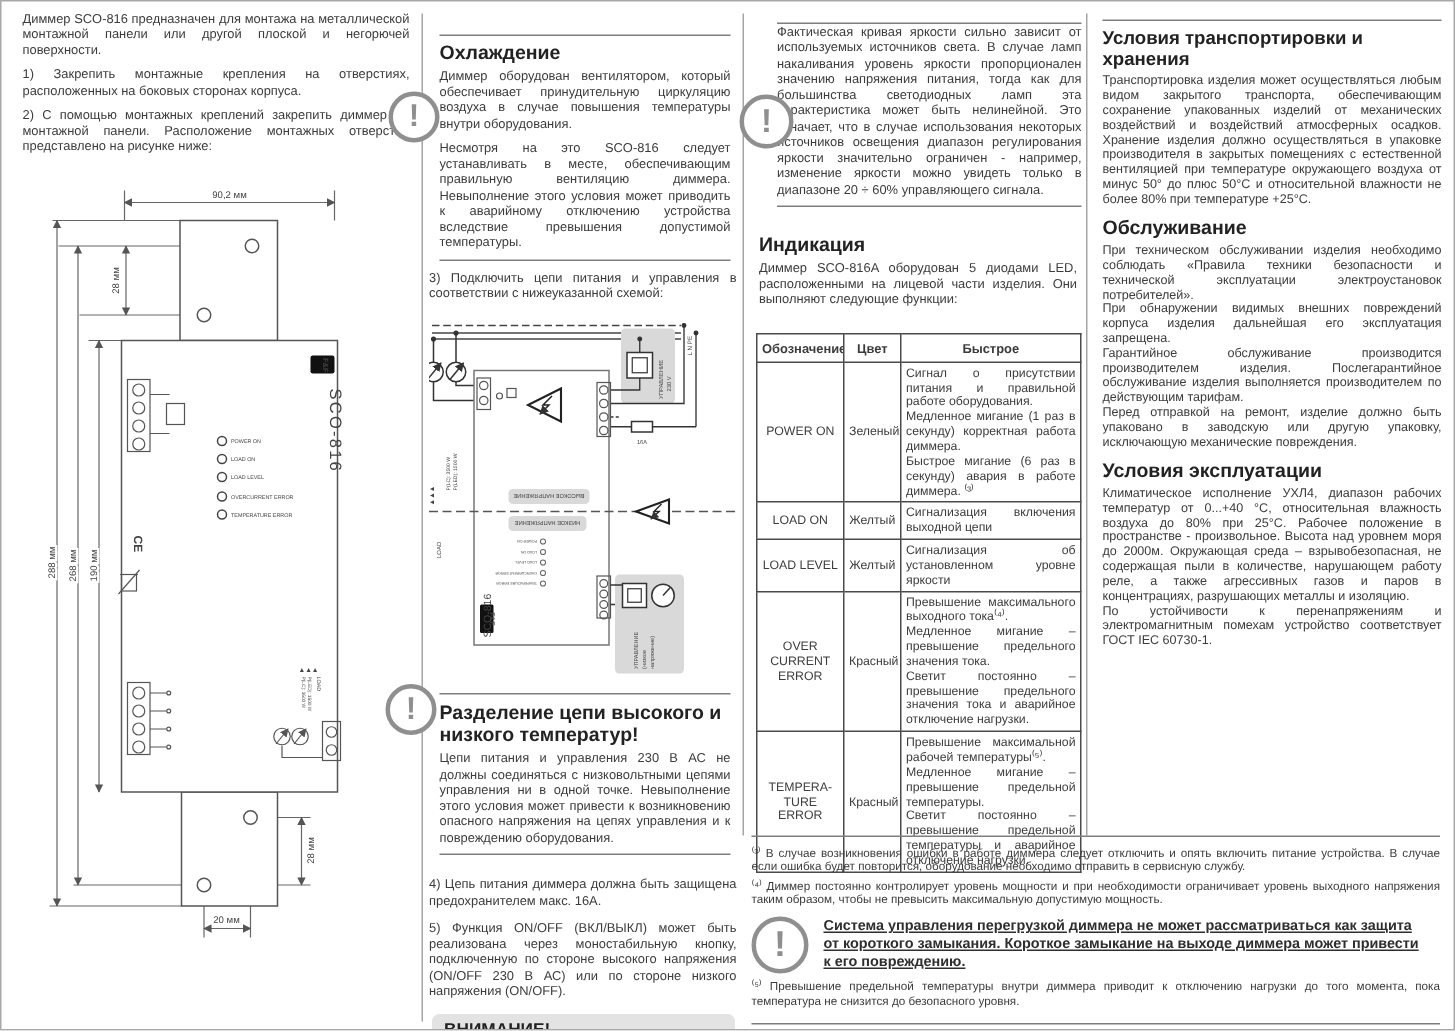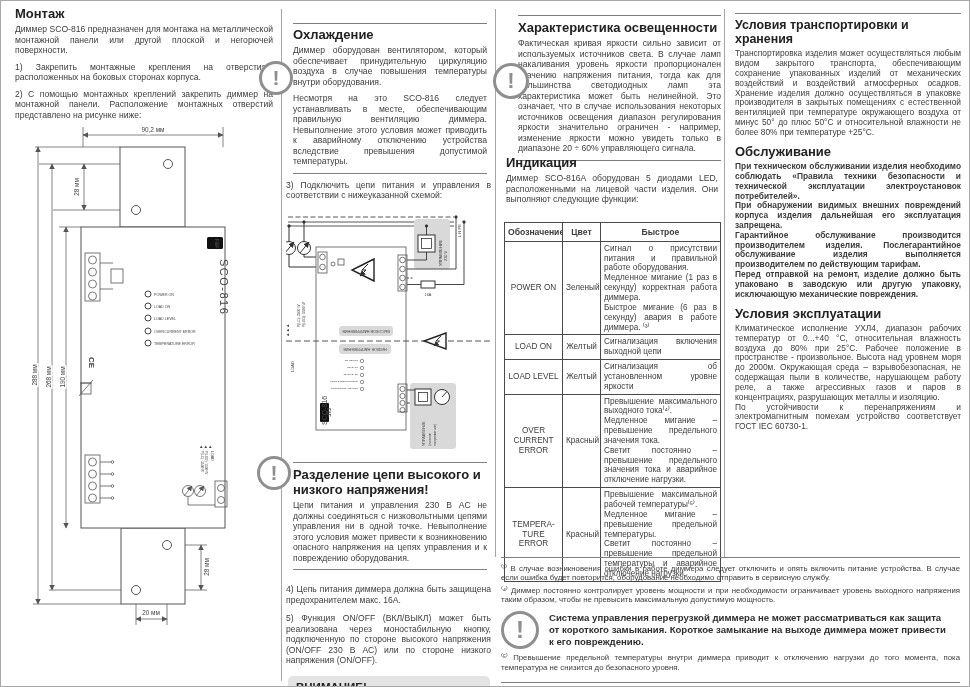--- a/index.html
+++ b/index.html
@@ -21,39 +21,38 @@
   .ind-table th,.ind-table td{border:1px solid #4a4a4a;padding:2px 3px;font-size:8.2px;line-height:1.2;
         vertical-align:middle;overflow:hidden;}
   .ind-table th{font-size:8.6px;font-weight:bold;text-align:center;height:14px;}
   .ind-table td.c{text-align:center;}
   .ind-table td.f{text-align:justify;vertical-align:top;}
   .fn{font-size:7.8px;line-height:1.2;text-align:justify;margin:3px 0 0 0;}
   .fn-warn{display:flex;align-items:center;gap:10px;margin:7px 0 4px 0;}
   .fn-warn .circ{flex:0 0 38px;width:38px;height:38px;border:3px solid #8f8f8f;border-radius:50%;
         box-sizing:border-box;color:#8f8f8f;display:flex;align-items:center;justify-content:center;
         font-weight:bold;font-size:24px;background:#fff;}
-  .fn-warn .txt{font-size:9.6px;font-weight:bold;line-height:1.25;color:#2e2e2e;}
+  .fn-warn .txt{font-size:9.6px;font-weight:bold;line-height:1.25;color:#2e2e2e;text-decoration:underline;}
   svg text{font-family:"Liberation Sans",sans-serif;fill:#444;}
   svg .knock{paint-order:stroke;stroke:#fff;stroke-width:3px;}
 </style>
 </head>
 <body>
 
 <div class="page">
 
   <div class="vdiv" style="left:280px;top:8px;height:672px;"></div>
   <div class="vdiv" style="left:494px;top:8px;height:548px;"></div>
   <div class="vdiv" style="left:723px;top:8px;height:548px;"></div>
 
   <div class="warn-circle" style="left:258px;top:60px;width:34px;height:34px;font-size:21px;">!</div>
   <div class="warn-circle" style="left:256px;top:455px;width:34px;height:34px;font-size:21px;">!</div>
   <div class="warn-circle" style="left:492px;top:62px;width:36px;height:36px;font-size:22px;">!</div>
 
   <div class="col" style="left:14px;top:6px;width:258px;">
-    <div class="h1">Монтаж</div>
     <p class="body-p">Диммер SCO-816 предназначен для монтажа на металлической монтажной панели или другой плоской и негорючей поверхности.</p>
     <p class="body-p">1) Закрепить монтажные крепления на отверстиях, расположенных на боковых сторонах корпуса.</p>
     <p class="body-p">2) С помощью монтажных креплений закрепить диммер на монтажной панели. Расположение монтажных отверстий представлено на рисунке ниже:</p>
   </div>
 
   <svg style="position:absolute;left:10px;top:118px;" width="262" height="520" viewBox="0 0 262 520">
     <defs>
       <marker id="ar" viewBox="0 0 10 10" refX="9" refY="5" markerWidth="7" markerHeight="7" orient="auto-start-reverse">
         <path d="M0,0 L10,5 L0,10 z" fill="#555"></path>
       </marker>
@@ -300,35 +299,34 @@
       </g>
 
       <text transform="translate(14,120) rotate(-90)" font-size="3.4" fill="#555">P(LC): 3500 W</text>
       <text transform="translate(18.5,120) rotate(-90)" font-size="3.4" fill="#555">P(LED): 1500 W</text>
       <text transform="translate(8,165) rotate(-90)" font-size="4" fill="#555">LOAD</text>
       <text transform="translate(3,130) rotate(-90)" font-size="4.5" fill="#111">▲▲▲</text>
     </svg>
 
     <hr class="rule" style="margin:3px 4px 0 7px;">
     <div style="margin-left:7px;margin-top:5px;">
-      <div class="h1" style="width:196px;line-height:1.15;">Разделение цепи высокого и низкого напряжения!</div>
+      <div class="h1" style="width:196px;line-height:1.15;">Разделение цепи высокого и низкого температур!</div>
       <p class="body-p" style="width:194px;">Цепи питания и управления 230 В АС не должны соединяться с низковольтными цепями управления ни в одной точке. Невыполнение этого условия может привести к возникновению опасного напряжения на цепях управления и к повреждению оборудования.</p>
     </div>
     <hr class="rule" style="margin:4px 4px 0 7px;">
     <p class="body-p" style="margin-top:14px;width:205px;">4) Цепь питания диммера должна быть защищена предохранителем макс. 16А.</p>
     <p class="body-p" style="margin-top:8px;width:205px;">5) Функция ON/OFF (ВКЛ/ВЫКЛ) может быть реализована через моностабильную кнопку, подключенную по стороне высокого напряжения (ON/OFF 230 В АС) или по стороне низкого напряжения (ON/OFF).</p>
     <div class="attention-box" style="margin-top:10px;width:186px;">
       <div class="t">ВНИМАНИЕ!</div>
 
     </div>
   </div>
 
   <div class="col" style="left:517px;top:10px;width:203px;">
     <hr class="rule" style="margin-top:4px;">
-    <div class="h1" style="margin-top:5px;">Характеристика освещенности</div>
     <p class="body-p">Фактическая кривая яркости сильно зависит от используемых источников света. В случае ламп накаливания уровень яркости пропорционален значению напряжения питания, тогда как для большинства светодиодных ламп эта характеристика может быть нелинейной. Это означает, что в случае использования некоторых источников освещения диапазон регулирования яркости значительно ограничен - например, изменение яркости можно увидеть только в диапазоне 20 ÷ 60% управляющего сигнала.</p>
     <hr class="rule" style="margin-top:4px;">
   </div>
 
   <div class="col" style="left:503px;top:155px;width:216px;">
     <div class="h1" style="margin-left:2px;">Индикация</div>
     <p class="body-p" style="margin-left:2px;width:212px;">Диммер SCO-816A оборудован 5 диодами LED, расположенными на лицевой части изделия. Они выполняют следующие функции:</p>
     <table class="ind-table" style="margin-top:17px;">
       <colgroup>
           <col style="width:58px;">
@@ -377,21 +375,21 @@
   </div>
 
   <div class="col" style="left:734px;top:8px;width:226px;font-size:8.4px;">
     <hr class="rule" style="margin-top:4px;">
     <div>
       <div class="h1 small" style="margin-top:5px;">Условия транспортировки и хранения</div>
       <p class="body-p" style="font-size:8.4px;line-height:1.17;">Транспортировка изделия может осуществляться любым видом закрытого транспорта, обеспечивающим сохранение упакованных изделий от механических воздействий и воздействий атмосферных осадков. Хранение изделия должно осуществляться в упаковке производителя в закрытых помещениях с естественной вентиляцией при температуре окружающего воздуха от минус 50° до плюс 50°С и относительной влажности не более 80% при температуре +25°С.</p>
     </div>
     <div>
       <div class="h1" style="margin-top:7px;">Обслуживание</div>
-      <p class="body-p pre" style="font-size:8.4px;line-height:1.17;font-weight:bold;">При техническом обслуживании изделия необходимо соблюдать «Правила техники безопасности и технической эксплуатации электроустановок потребителей».
+      <p class="body-p pre" style="font-size:8.4px;line-height:1.17;">При техническом обслуживании изделия необходимо соблюдать «Правила техники безопасности и технической эксплуатации электроустановок потребителей».
 При обнаружении видимых внешних повреждений корпуса изделия дальнейшая его эксплуатация запрещена.
 Гарантийное обслуживание производится производителем изделия. Послегарантийное обслуживание изделия выполняется производителем по действующим тарифам.
 Перед отправкой на ремонт, изделие должно быть упаковано в заводскую или другую упаковку, исключающую механические повреждения.</p>
     </div>
     <div>
       <div class="h1" style="margin-top:7px;">Условия эксплуатации</div>
       <p class="body-p pre" style="font-size:8.4px;line-height:1.17;">Климатическое исполнение УХЛ4, диапазон рабочих температур от 0...+40 °С, относительная влажность воздуха до 80% при 25°С. Рабочее положение в пространстве - произвольное. Высота над уровнем моря до 2000м. Окружающая среда – взрывобезопасная, не содержащая пыли в количестве, нарушающем работу реле, а также агрессивных газов и паров в концентрациях, разрушающих металлы и изоляцию.
 По устойчивости к перенапряжениям и электромагнитным помехам устройство соответствует ГОСТ IEC 60730-1.</p>
     </div>
   </div>

